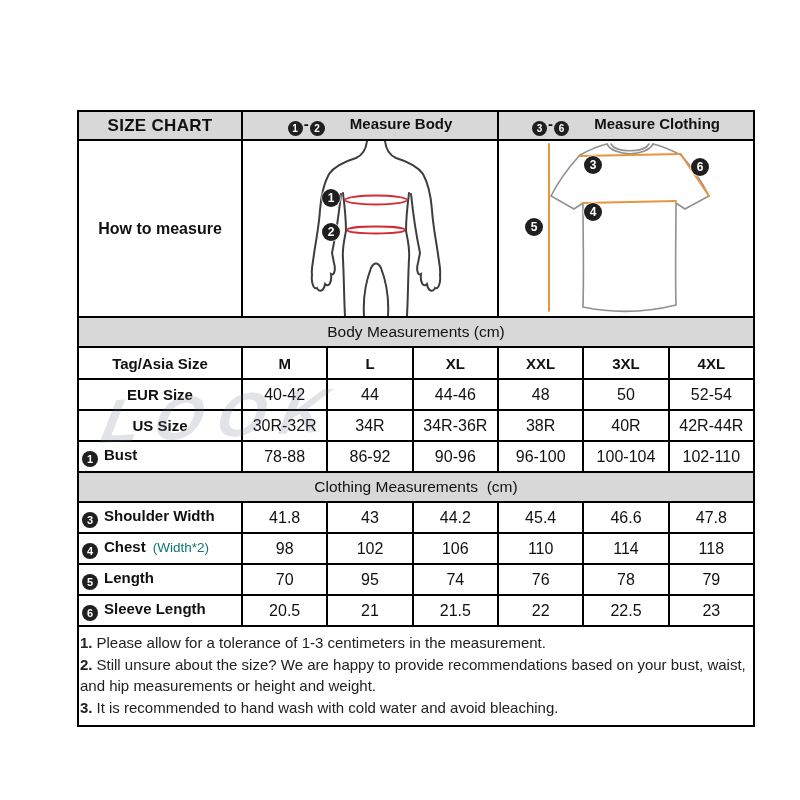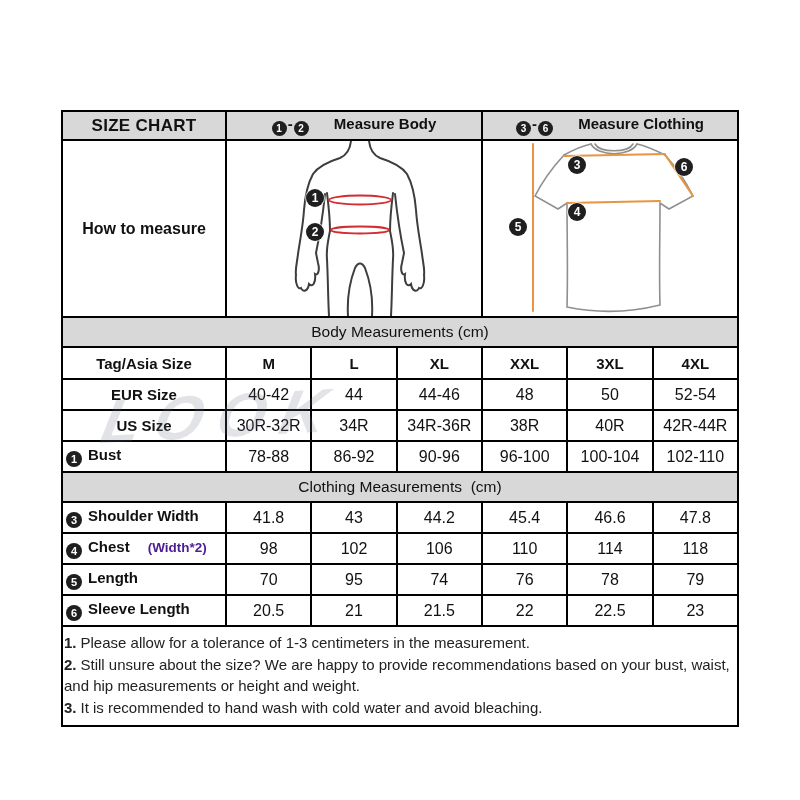--- a/index.html
+++ b/index.html
@@ -1,20 +1,20 @@
 <!DOCTYPE html>
 <html><head>
 <meta charset="utf-8">
 <style>
   html,body{margin:0;padding:0}
   body{
     width:800px;height:800px;background:#ffffff;position:relative;overflow:hidden;
     font-family:"Liberation Sans", sans-serif;color:#111;
   }
-  .table-wrap{position:absolute;left:61px;top:110px;width:678px}
+  .table-wrap{position:absolute;left:77px;top:110px;width:678px}
   table.size-table{border-collapse:collapse;table-layout:fixed;width:100%;background:#fff}
   td{border:2px solid #000;padding:0;text-align:center;vertical-align:middle;overflow:hidden}
   .gray{background:#d8d8d8}
   
   tr.row-head td{height:27px}
   tr.row-measure td{height:175px}
   tr.row-section td{height:28px}
   tr.row-taghead td{height:30px}
   tr.row-data td{height:29px}
   tr.row-notes td{height:88px}
@@ -31,21 +31,21 @@
   .mk{
     display:inline-flex;align-items:center;justify-content:center;
     width:16px;height:16px;border-radius:50%;background:#1f1f1f;color:#fff;
     font-size:11px;font-weight:700;vertical-align:-3px;line-height:1;
   }
   .mk-sm{width:15px;height:15px;font-size:10px}
   .mk-lg{width:18px;height:18px;font-size:12px;box-shadow:0 0 0 1px rgba(255,255,255,.7)}
   .dash{font-weight:700;font-size:15px;margin:0 1px}
   .head-txt{margin-left:21px}
   .row-label-txt{margin-left:6px}
-  .chest-note{color:#4c1d95;font-weight:700;font-size:13.5px;margin-left:18px}
+  .chest-note{color:#0f766e;font-weight:400;font-size:13.5px;margin-left:7px}
   
   .diagram-cell{position:relative}
   .diagram-wrap{position:relative;margin:0 auto}
   .wrap-body{width:255px;height:175px}
   .wrap-shirt{width:257px;height:175px}
   .badge{position:absolute;z-index:3}
   
   .notes-cell{text-align:left;padding:5px 1px;vertical-align:top}
   .note-line{margin:0 0 1px 0;font-size:15px;line-height:21px;color:#222}
   .note-num{font-weight:700;margin-right:4px}

